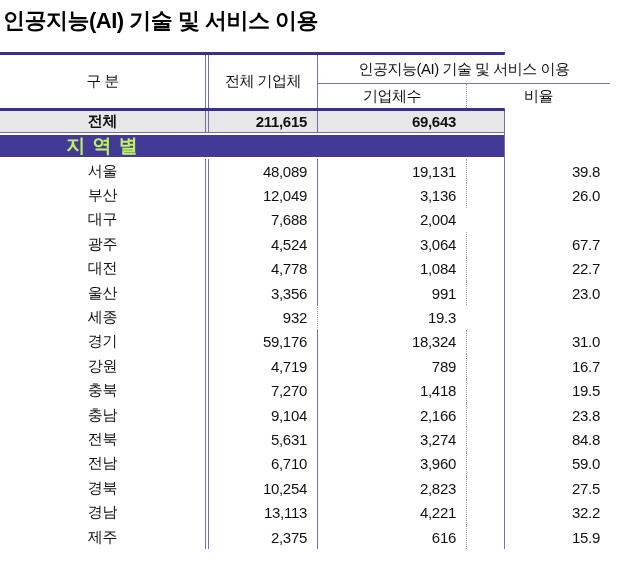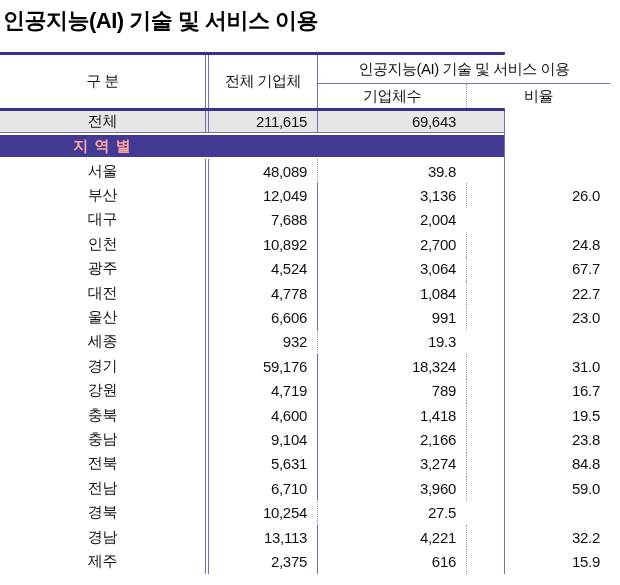--- a/index.html
+++ b/index.html
@@ -47,29 +47,29 @@
   .h-ratio{grid-column:4;grid-row:2;border-left:1px dotted var(--border-dotted);}
   
   .tbody{border-right:1px solid var(--border-thin);}
   .trow{height:24.4px;}
   .trow .c{display:flex;align-items:center;font-size:15px;letter-spacing:-0.3px;}
   .c1{justify-content:center;}
   .c2{justify-content:flex-end;padding-right:10px;border-left:4px double var(--border-thin);}
   .c3{justify-content:flex-end;padding-right:10px;border-left:1px solid var(--border-thin);}
   .c4{justify-content:flex-end;padding-right:10px;border-left:1px dotted var(--border-dotted);}
   .total-row{height:22px;background:var(--total-bg);border-bottom:1px solid var(--border-thin);}
-  .total-row .c{background:var(--total-bg);}
+  .total-row .c{background:var(--total-bg);font-weight:bold;}
   .section-banner{
     margin-top:2px;margin-bottom:2px;height:22px;
     background:var(--section-bg);
     display:flex;align-items:center;
   }
   .section-banner .label{
-    width:205px;text-align:center;color:#fca5a5;
-    font-size:15px;font-weight:700;letter-spacing:1px;
+    width:205px;text-align:center;color:#bef264;
+    font-size:19px;font-weight:700;letter-spacing:1px;
   }
 </style>
 </head>
 <body>
 
 <div class="page">
 
   <div class="title">인공지능(AI) 기술 및 서비스 이용</div>
 
   <div class="table">
@@ -91,60 +91,55 @@
       </div>
 
       <div class="section-banner">
         <span class="label">지 역 별</span>
       </div>
 
       <div id="rows-container">
   <div class="grid trow">
     <div class="c c1">서울</div>
     <div class="c c2">48,089</div>
+    <div class="c c3">19,131</div>
     <div class="c c4">39.8</div>
   </div>
 
   <div class="grid trow">
     <div class="c c1">부산</div>
     <div class="c c2">12,049</div>
     <div class="c c3">3,136</div>
     <div class="c c4">26.0</div>
   </div>
 
   <div class="grid trow">
     <div class="c c1">대구</div>
     <div class="c c2">7,688</div>
     <div class="c c3">2,004</div>
   </div>
 
-  <div class="grid trow">
-    <div class="c c1">인천</div>
-    <div class="c c2">10,892</div>
-    <div class="c c3">2,700</div>
-    <div class="c c4">24.8</div>
-  </div>
 
   <div class="grid trow">
     <div class="c c1">광주</div>
     <div class="c c2">4,524</div>
     <div class="c c3">3,064</div>
     <div class="c c4">67.7</div>
   </div>
 
   <div class="grid trow">
     <div class="c c1">대전</div>
     <div class="c c2">4,778</div>
     <div class="c c3">1,084</div>
     <div class="c c4">22.7</div>
   </div>
 
   <div class="grid trow">
     <div class="c c1">울산</div>
-    <div class="c c2">6,606</div>
+    <div class="c c2">3,356</div>
     <div class="c c3">991</div>
     <div class="c c4">23.0</div>
   </div>
 
   <div class="grid trow">
     <div class="c c1">세종</div>
     <div class="c c2">932</div>
     <div class="c c4">19.3</div>
   </div>
 
@@ -157,21 +152,21 @@
 
   <div class="grid trow">
     <div class="c c1">강원</div>
     <div class="c c2">4,719</div>
     <div class="c c3">789</div>
     <div class="c c4">16.7</div>
   </div>
 
   <div class="grid trow">
     <div class="c c1">충북</div>
-    <div class="c c2">4,600</div>
+    <div class="c c2">7,270</div>
     <div class="c c3">1,418</div>
     <div class="c c4">19.5</div>
   </div>
 
   <div class="grid trow">
     <div class="c c1">충남</div>
     <div class="c c2">9,104</div>
     <div class="c c3">2,166</div>
     <div class="c c4">23.8</div>
   </div>
@@ -186,20 +181,21 @@
   <div class="grid trow">
     <div class="c c1">전남</div>
     <div class="c c2">6,710</div>
     <div class="c c3">3,960</div>
     <div class="c c4">59.0</div>
   </div>
 
   <div class="grid trow">
     <div class="c c1">경북</div>
     <div class="c c2">10,254</div>
+    <div class="c c3">2,823</div>
     <div class="c c4">27.5</div>
   </div>
 
   <div class="grid trow">
     <div class="c c1">경남</div>
     <div class="c c2">13,113</div>
     <div class="c c3">4,221</div>
     <div class="c c4">32.2</div>
   </div>
 

